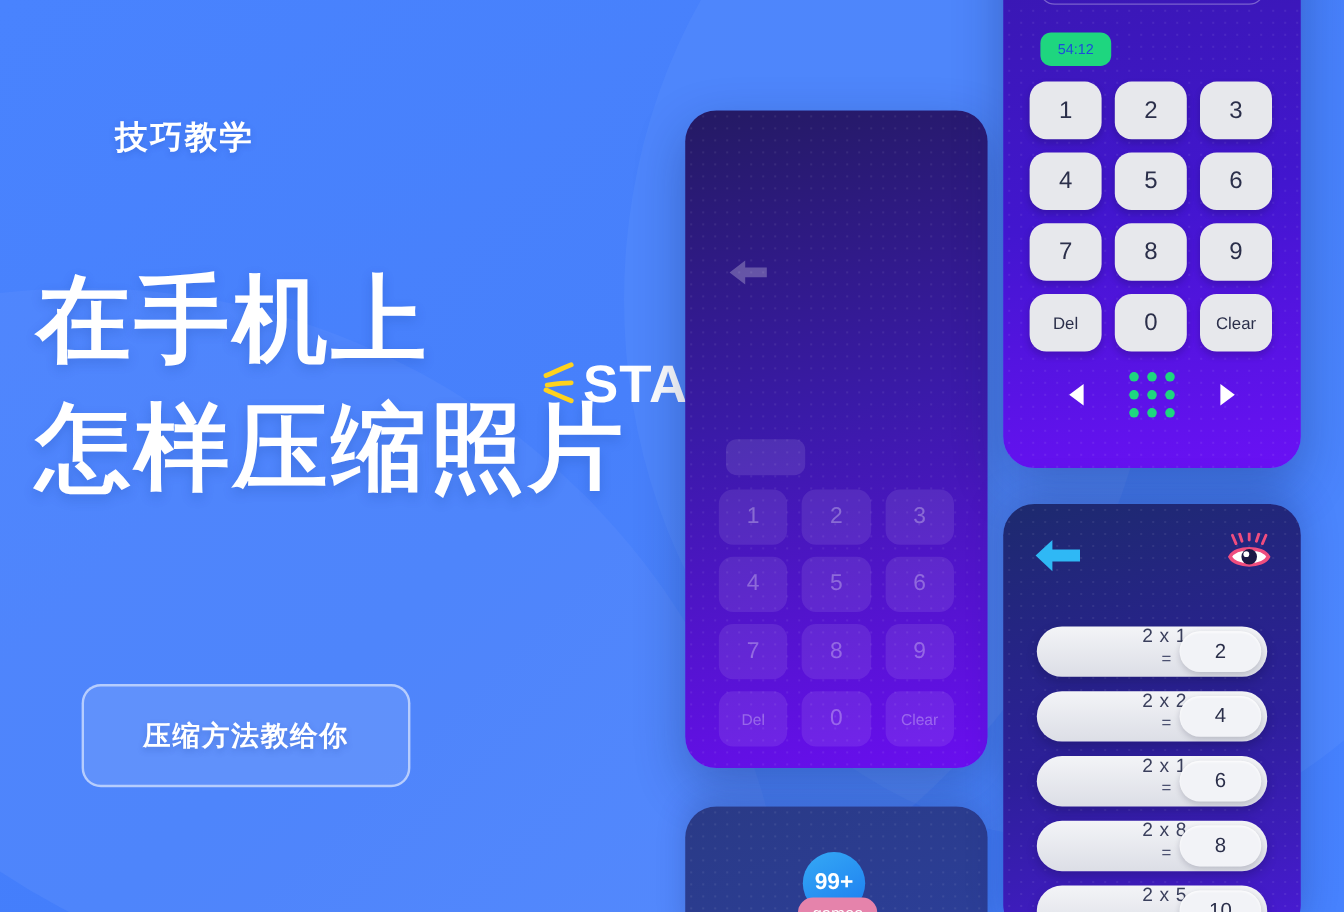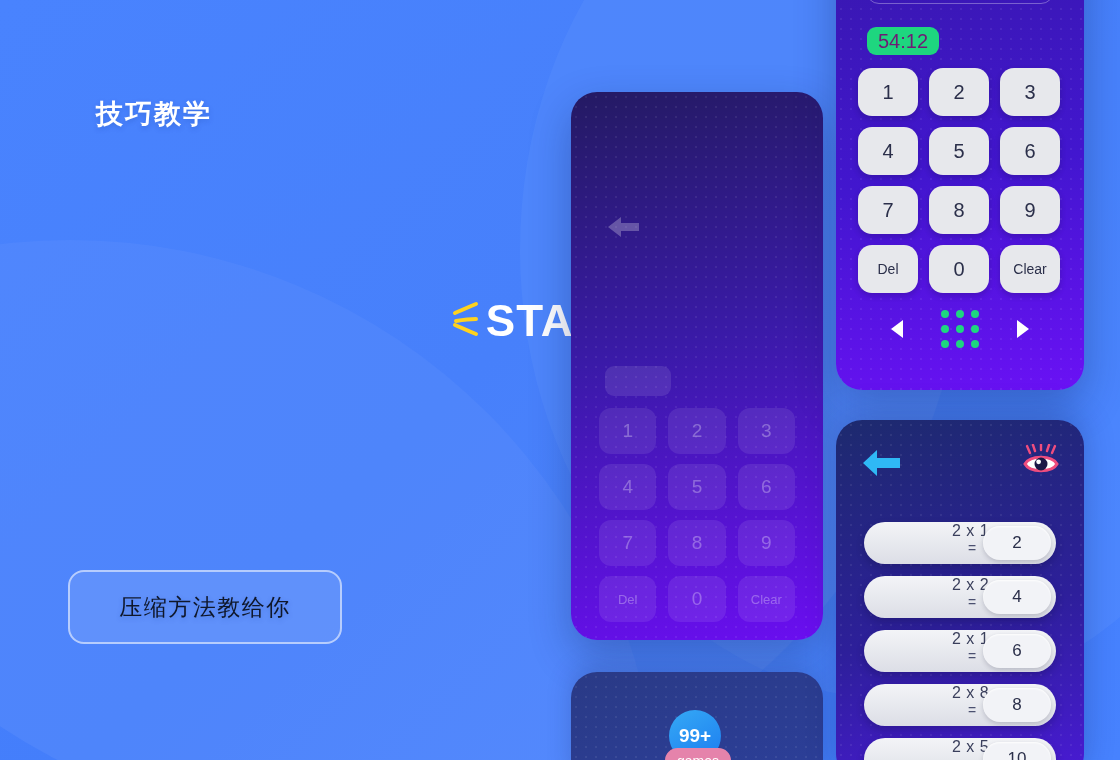--- a/index.html
+++ b/index.html
@@ -43,26 +43,26 @@
   }
   .headline {
     position:absolute; left:30px; top:212px;
     font-size:79px; font-weight:bold; color:#ffffff;
     line-height:1.36; letter-spacing:3px;
     text-shadow:0 4px 10px rgba(20,60,150,.22);
   }
   .headline .l2 { display:block; }
   .cta {
     position:absolute; left:68px; top:570px;
-    width:274px; height:74px;
+    width:274px; height:86px;
     border:2px solid rgba(255,255,255,.55);
     border-radius:16px;
     background:rgba(255,255,255,.10);
     display:flex; align-items:center; justify-content:center;
-    font-size:23px; font-weight:normal; color:#0f172a;
+    font-size:23px; font-weight:bold; color:#ffffff;
     letter-spacing:1.5px;
     text-shadow:0 2px 5px rgba(20,60,150,.25);
   }
 
   
   .panel { position:absolute; overflow:hidden; z-index:4; }
   .dots-tex {
     position:absolute; inset:0;
     background-image:radial-gradient(rgba(255,255,255,.07) 1px, transparent 1px);
     background-size:10px 10px;
@@ -153,21 +153,21 @@
   }
   .tr-input {
     position:absolute; left:30px; top:60px; width:188px; height:40px;
     border:1.5px solid rgba(255,255,255,.32); border-radius:13px;
   }
   .tr-timer {
     position:absolute; left:31px; top:123px;
     min-width:59px; height:28px; padding:0 11px;
     border-radius:9px; background:#1ed67f;
     display:flex; align-items:center; justify-content:center;
-    color:#701a75; font-size:20px;
+    color:#1d4ed8; font-size:12px;
   }
   .tr-keys {
     position:absolute; left:22px; top:164px; width:202px;
     display:grid; grid-template-columns:repeat(3,1fr);
     gap:11px 11px;
   }
   .tr-key {
     height:48px; border-radius:14px;
     background:#e7e8ec;
     display:flex; align-items:center; justify-content:center;
@@ -216,20 +216,24 @@
 
 <div id="bg">
   <div class="bg-base"></div>
   <div class="swoosh-a"></div>
   <div class="swoosh-b"></div>
   <div class="swoosh-c"></div>
 </div>
 
 <div id="left">
   <div class="kicker">技巧教学</div>
+  <div class="headline">
+    <span>在手机上</span>
+    <span class="l2">怎样压缩照片</span>
+  </div>
   <div class="cta">压缩方法教给你</div>
 </div>
 
 <div class="panel" id="phone-center">
   <div class="dots-tex"></div>
 
   <div class="c-back dim">
     <svg width="46" height="26" viewBox="0 0 46 26">
       <path d="M16 3 L3 13 L16 23 L16 17 L34 17 L34 9 L16 9 Z" fill="#ffffff"></path>
     </svg>

